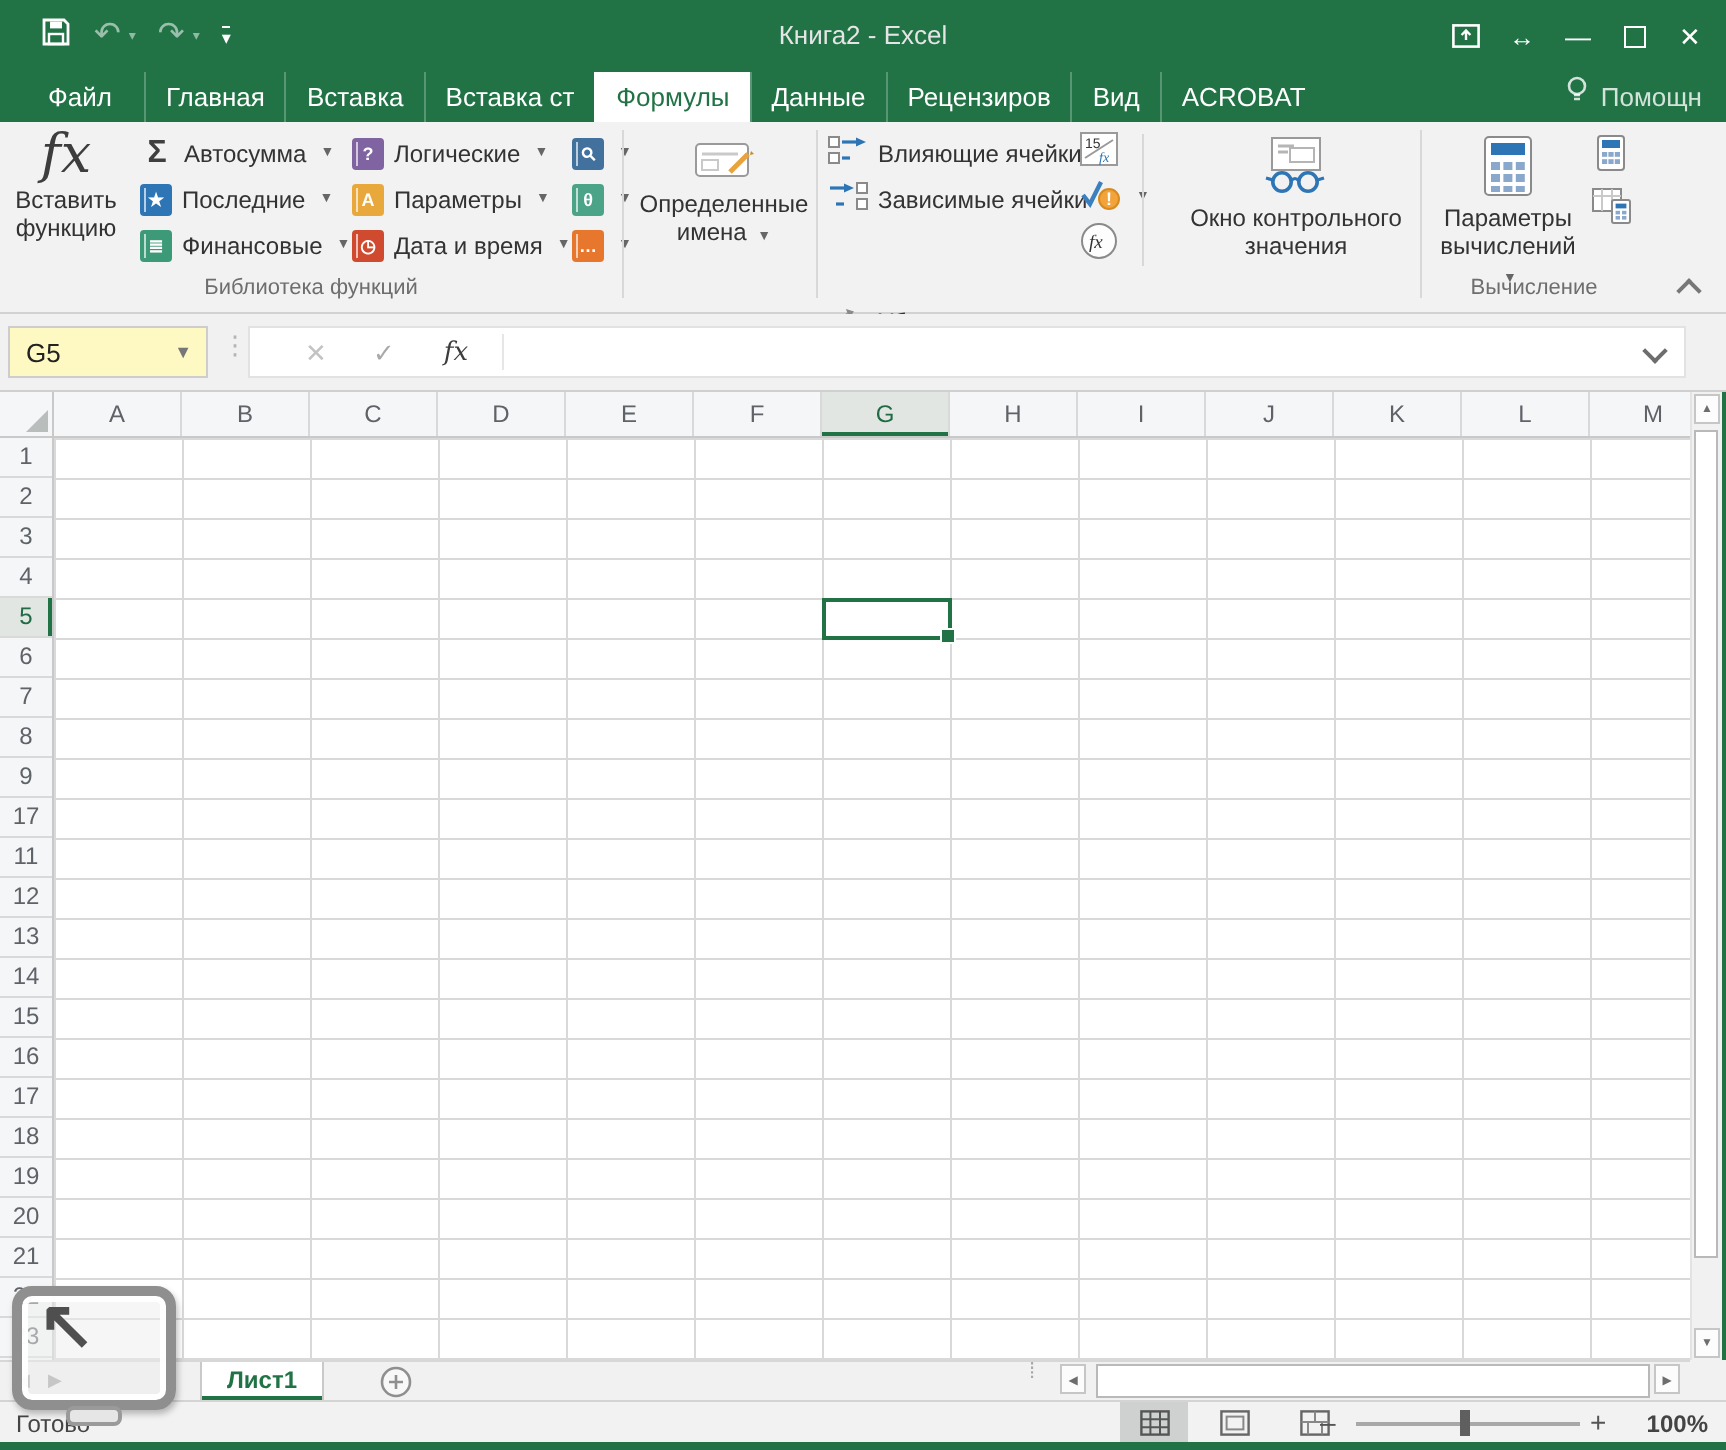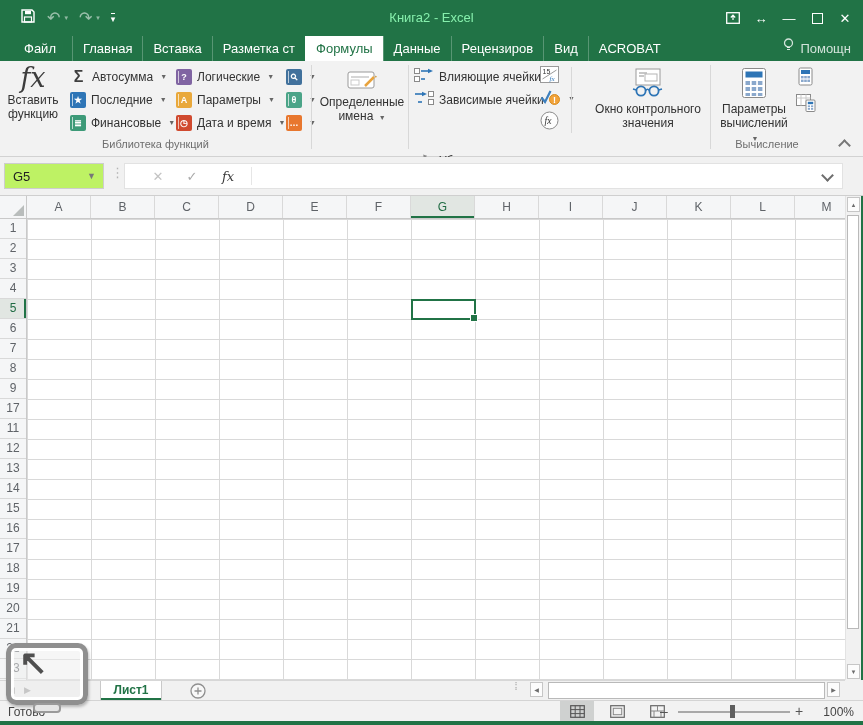--- a/index.html
+++ b/index.html
@@ -6,21 +6,21 @@
   .app{position:relative;width:863px;height:725px;overflow:hidden;background:#fff;
        font-family:"Liberation Sans",sans-serif;box-shadow:inset 2px 0 0 #217346, inset -2px 0 0 #217346;}
   .abs{position:absolute;}
 
   
   .titlebar{left:0;top:0;width:863px;height:36px;background:#217346;}
   .qat{left:20px;top:0;height:36px;display:flex;align-items:center;gap:11px;}
   .undo-ic,.redo-ic{color:rgba(255,255,255,.55);font-size:16px;line-height:16px;}
   .mini-dd{color:rgba(255,255,255,.5);font-size:7px;margin-left:-7px;}
   .qat-custom{color:#fff;font-size:9px;border-top:1px solid #fff;line-height:8px;padding-top:1px;}
-  .wtitle{left:250px;width:363px;top:0;height:36px;line-height:36px;text-align:center;color:#86efac;font-size:13px;}
+  .wtitle{left:250px;width:363px;top:0;height:36px;line-height:36px;text-align:center;color:#e5e5e5;font-size:13px;}
   .winctl{right:4px;top:0;height:36px;display:flex;align-items:center;}
   .winctl>div{width:28px;height:36px;display:flex;align-items:center;justify-content:center;color:#fff;font-size:13px;}
   .maxbox{width:9px;height:9px;border:1px solid #fff;}
   .cursor-arrow{color:#0a0a0a;font-weight:bold;font-size:15px;}
 
   
   .tabrow{left:0;top:36px;width:863px;height:25px;background:#217346;display:flex;box-sizing:border-box;padding-left:8px;}
   .tab{padding:0 10px;line-height:25px;font-size:13px;color:#fff;white-space:nowrap;border-left:1px solid rgba(255,255,255,.25);}
   .tab:first-child{border-left:none;padding:0 16px;}
   .tab.active{background:#fff;color:#217346;}
@@ -36,21 +36,21 @@
   .fx-big{font-family:"DejaVu Serif","Liberation Serif",serif;font-style:italic;font-size:27px;color:#3d3d3d;line-height:30px;}
   .rb{position:absolute;display:flex;align-items:center;gap:5px;height:21px;font-size:12px;color:#333;white-space:nowrap;}
   .dd{font-size:7px;color:#666;margin-left:2px;}
   .book{width:16px;height:16px;border-radius:2px;color:#fff;font-size:9px;font-weight:bold;display:flex;align-items:center;justify-content:center;position:relative;flex:0 0 16px;}
   .book::before{content:"";position:absolute;left:2px;top:2px;bottom:2px;width:1px;background:rgba(255,255,255,.65);}
   .sigma{width:17px;font-size:16px;font-weight:bold;color:#3f3f3f;text-align:center;}
   .collapse-chev{position:absolute;right:14px;top:80px;width:7px;height:7px;border-left:2px solid #777;border-top:2px solid #777;transform:rotate(45deg);}
 
   
   .frow{left:0;top:157px;width:863px;height:39px;background:#f1f1f1;border-bottom:1px solid #cfcfcf;box-sizing:border-box;}
-  .namebox{position:absolute;left:4px;top:6px;width:100px;height:26px;background:#bef264;border:1px solid #cdcdcd;box-sizing:border-box;display:flex;align-items:center;}
+  .namebox{position:absolute;left:4px;top:6px;width:100px;height:26px;background:#fef9c3;border:1px solid #cdcdcd;box-sizing:border-box;display:flex;align-items:center;}
   .namebox .val{flex:1;padding-left:8px;font-size:13px;color:#222;}
   .namebox .nb-dd{font-size:9px;color:#777;padding-right:7px;}
   .fdots{position:absolute;left:111px;top:8px;color:#b4b4b4;font-size:13px;letter-spacing:-2px;}
   .fxstrip{position:absolute;left:124px;top:6px;width:719px;height:26px;background:#fff;border:1px solid #e2e2e2;box-sizing:border-box;}
   .fxbtn{position:absolute;top:0;height:24px;display:flex;align-items:center;justify-content:center;width:30px;font-size:13px;}
   .fx-x{left:18px;color:#c3c3c3;}
   .fx-ok{left:52px;color:#a9a9a9;}
   .fx-fx{left:88px;color:#3c3c3c;font-family:"DejaVu Serif","Liberation Serif",serif;font-style:italic;font-size:13px;}
   .fx-div{position:absolute;left:126px;top:3px;height:18px;width:1px;background:#e6e6e6;}
   .fx-expand{position:absolute;right:10px;top:7px;width:7px;height:7px;border-right:2px solid #6d6d6d;border-bottom:2px solid #6d6d6d;transform:rotate(45deg);}
@@ -85,21 +85,21 @@
 
   
   .status{left:0;top:700px;width:863px;height:21px;background:#f2f2f2;border-top:1px solid #d4d4d4;box-sizing:border-box;}
   .ready{position:absolute;left:8px;top:4px;font-size:12px;color:#444;}
   .viewbtn{position:absolute;top:0;width:34px;height:20px;display:flex;align-items:center;justify-content:center;}
   .viewbtn.active{background:#cfd1d0;}
   .zminus{position:absolute;left:660px;top:2px;font-size:14px;color:#555;}
   .ztrack{position:absolute;left:678px;top:10px;width:112px;height:2px;background:#a8a8a8;}
   .zthumb{position:absolute;left:730px;top:4px;width:5px;height:13px;background:#5f5f5f;}
   .zplus{position:absolute;left:795px;top:2px;font-size:14px;color:#555;}
-  .zpct{position:absolute;left:812px;top:4px;width:42px;text-align:right;font-size:12px;color:#444;}
+  .zpct{position:absolute;left:812px;top:4px;width:42px;text-align:right;font-size:12px;color:#444;font-weight:bold;}
   .bstrip{left:0;top:721px;width:863px;height:4px;background:#217346;}
 
   
   .wm{left:0;top:640px;width:300px;height:75px;pointer-events:none;}
   .wm-mon{position:absolute;left:6px;top:3px;width:72px;height:52px;border:5px solid #8f8f8f;border-radius:10px;background:rgba(238,238,238,.5);box-shadow:inset 0 0 0 3px rgba(255,255,255,.95),1px 2px 3px rgba(0,0,0,.25);}
   .wm-arrow{position:absolute;left:8px;top:-6px;font-size:34px;font-weight:bold;color:#4f4f4f;}
   .wm-stand{position:absolute;left:33px;top:63px;width:24px;height:6px;background:#e6e6e6;border:2px solid #9a9a9a;border-radius:4px;}
   .wm-text{position:absolute;left:94px;top:9px;display:flex;gap:15px;font-size:41px;font-weight:bold;letter-spacing:1px;line-height:44px;}
   .wm-os{color:#ef6f7f;text-shadow:2px 0 0 #fff,-2px 0 0 #fff,0 2px 0 #fff,0 -2px 0 #fff,2px 2px 0 #fff,-2px -2px 0 #fff,2px -2px 0 #fff,-2px 2px 0 #fff,4px 4px 4px rgba(0,0,0,.3);}
   .wm-helper{color:#d3d3d3;text-shadow:2px 0 0 #fff,-2px 0 0 #fff,0 2px 0 #fff,0 -2px 0 #fff,2px 2px 0 #fff,-2px -2px 0 #fff,2px -2px 0 #fff,-2px 2px 0 #fff,4px 4px 4px rgba(0,0,0,.3);}
@@ -139,21 +139,21 @@
         </div>
       <div>✕</div>
     </div>
   </div>
 
   <div class="abs tabrow">
     <div style="display:flex;">
         <div class="tab">Файл</div>
         <div class="tab">Главная</div>
         <div class="tab">Вставка</div>
-        <div class="tab">Разметка ст</div>
+        <div class="tab">Вставка ст</div>
         <div class="tab active">Формулы</div>
         <div class="tab">Данные</div>
         <div class="tab">Рецензиров</div>
         <div class="tab">Вид</div>
         <div class="tab">ACROBAT</div>
       </div>
     <div class="tabs-right">
       <div class="help-tab">
         <span>
           <svg width="11" height="15" viewBox="0 0 11 15">

